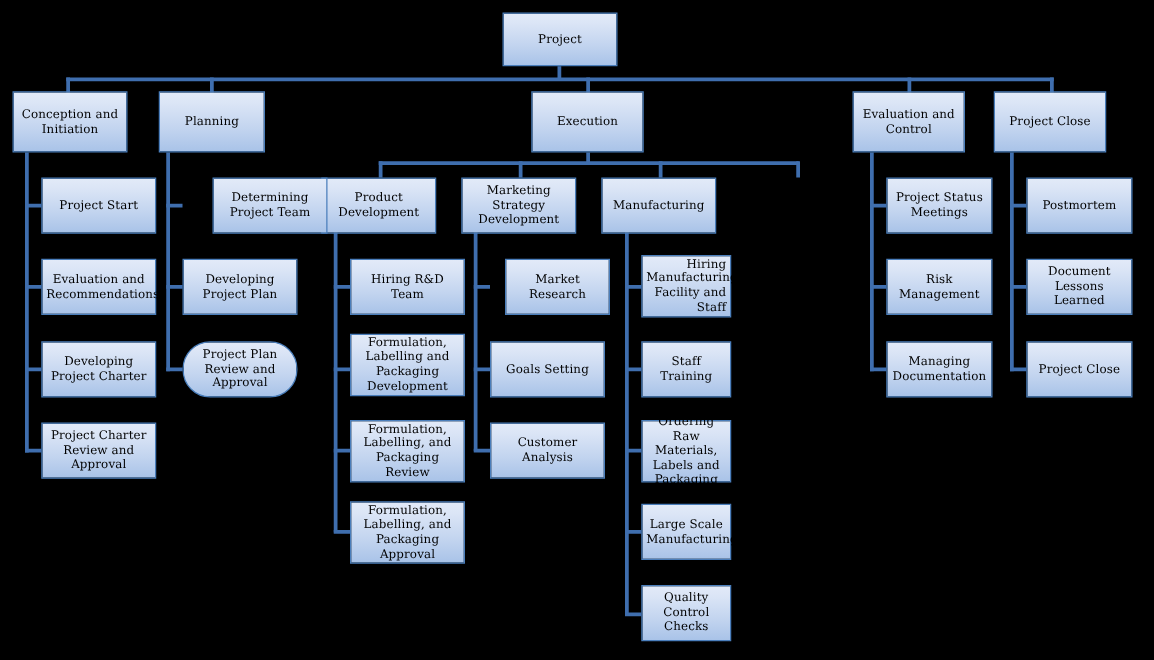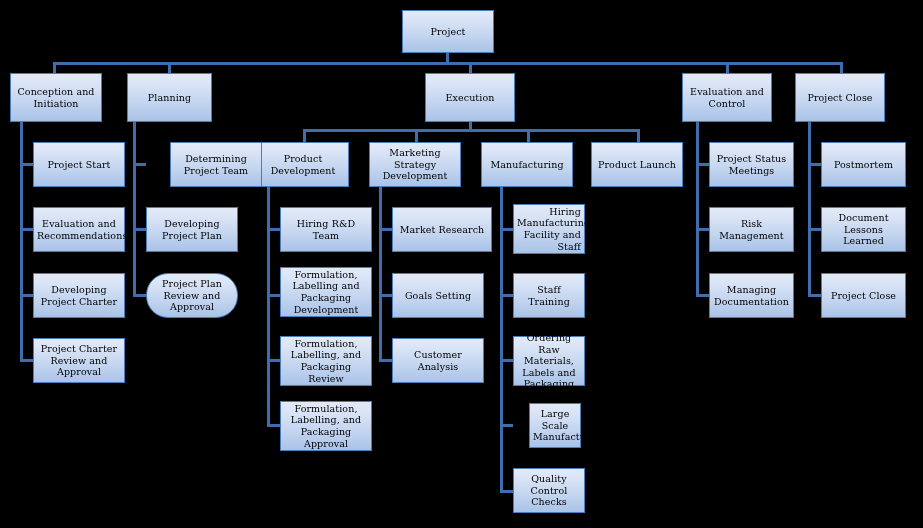--- a/index.html
+++ b/index.html
@@ -125,23 +125,20 @@
 
   <div class="node" style="left:257px; top:142px; width:92px; height:45px;">
     <span>Product Development</span>
   </div>
   <div class="node" style="left:369px; top:142px; width:92px; height:45px;">
     <span>Marketing Strategy Development</span>
   </div>
   <div class="node" style="left:481px; top:142px; width:92px; height:45px;">
     <span>Manufacturing</span>
   </div>
-  <div class="node" style="left:591px; top:142px; width:92px; height:45px;">
-    <span>Product Launch</span>
-  </div>
 
   <div class="node" style="left:33px; top:142px; width:92px; height:45px;">
     <span>Project Start</span>
   </div>
   <div class="node" style="left:33px; top:207px; width:92px; height:45px;">
     <span>Evaluation and Recommendations</span>
   </div>
   <div class="node" style="left:33px; top:273px; width:92px; height:45px;">
     <span>Developing Project Charter</span>
   </div>
@@ -165,40 +162,40 @@
   <div class="node" style="left:280px; top:267px; width:92px; height:50px;">
     <span>Formulation, Labelling and Packaging Development</span>
   </div>
   <div class="node" style="left:280px; top:336px; width:92px; height:50px;">
     <span>Formulation, Labelling, and Packaging Review</span>
   </div>
   <div class="node" style="left:280px; top:401px; width:92px; height:50px;">
     <span>Formulation, Labelling, and Packaging Approval</span>
   </div>
 
-  <div class="node" style="left:392px; top:207px; width:100px; height:45px;text-align:center;">
+  <div class="node" style="left:404px; top:207px; width:84px; height:45px;text-align:center;">
     <span>Market Research</span>
   </div>
   <div class="node" style="left:392px; top:273px; width:92px; height:45px;">
     <span>Goals Setting</span>
   </div>
   <div class="node" style="left:392px; top:338px; width:92px; height:45px;">
     <span>Customer Analysis</span>
   </div>
 
   <div class="node" style="left:513px; top:204px; width:72px; height:50px;text-align:right;">
     <span>Hiring Manufacturing Facility and Staff</span>
   </div>
   <div class="node" style="left:513px; top:273px; width:72px; height:45px;">
     <span>Staff Training</span>
   </div>
   <div class="node" style="left:513px; top:336px; width:72px; height:50px;">
     <span>Ordering Raw Materials, Labels and Packaging</span>
   </div>
-  <div class="node" style="left:513px; top:403px; width:52px; height:45px;margin-left:16px;">
+  <div class="node" style="left:513px; top:403px; width:72px; height:45px;">
     <span>Large Scale Manufacturing</span>
   </div>
   <div class="node" style="left:513px; top:468px; width:72px; height:45px;">
     <span>Quality Control Checks</span>
   </div>
 
   <div class="node" style="left:709px; top:142px; width:85px; height:45px;">
     <span>Project Status Meetings</span>
   </div>
   <div class="node" style="left:709px; top:207px; width:85px; height:45px;">

